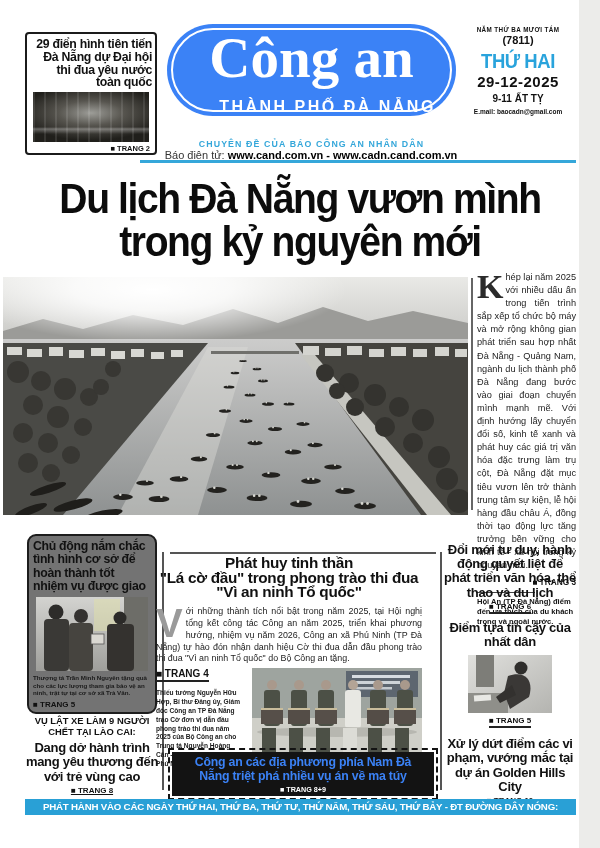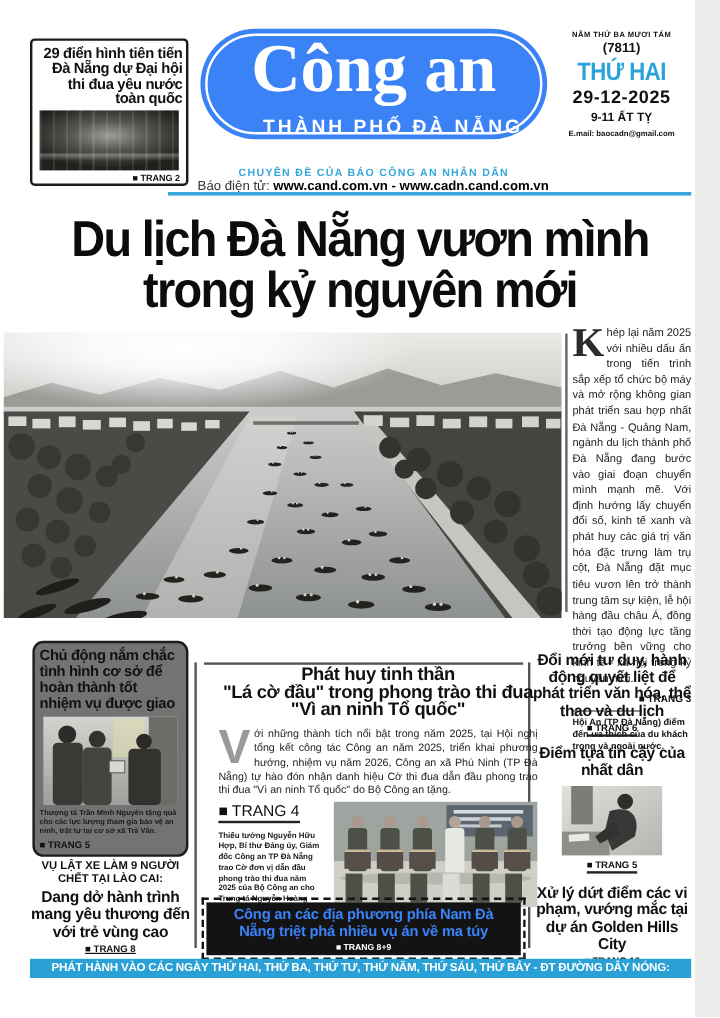--- a/index.html
+++ b/index.html
@@ -66,28 +66,28 @@
   .boxed-title{font-size:12.3px;font-weight:bold;line-height:13.3px;letter-spacing:-.3px;}
   .boxed-photo{width:112px;height:74px;margin:4px auto 3px;display:block;}
   .boxed-caption{font-size:6.2px;font-weight:bold;line-height:7.6px;color:#1a1a1a;}
   .boxed-ref{font-size:8px;font-weight:bold;margin-top:3px;}
   .accident{left:24px;top:716px;width:136px;text-align:center;}
   .accident-kicker{font-size:9.4px;font-weight:bold;line-height:10.8px;}
   .accident-title{font-size:13px;font-weight:bold;line-height:14.6px;margin-top:3px;letter-spacing:-.3px;}
   .accident-ref{font-size:8px;font-weight:bold;margin-top:2px;text-decoration:underline;}
 
   
-  .center-col{left:182px;top:556px;width:266px;}
+  .center-col{left:156px;top:556px;width:266px;}
   .center-heading{text-align:center;font-weight:bold;letter-spacing:-.3px;}
   .center-heading div{font-size:15.3px;line-height:14.6px;}
   .center-body{margin-top:6px;font-size:8.9px;line-height:11.9px;text-align:justify;color:#222;}
   .center-drop{float:left;font-size:40px;line-height:34px;font-weight:bold;color:#9a9a9a;padding-right:3px;}
   .center-split{display:flex;margin-top:3px;}
   .center-left{width:88px;}
-  .center-ref{font-size:13px;font-weight:normal;}
+  .center-ref{font-size:10px;font-weight:bold;}
   .center-caption{font-size:6.6px;font-weight:bold;line-height:8.8px;margin-top:7px;color:#1a1a1a;}
   .center-photo{width:170px;height:88px;margin-left:8px;}
   .ref-line{display:inline-block;border-bottom:2px solid #222;padding-bottom:1px;}
   .drug-box{left:172px;top:752px;width:262px;box-sizing:border-box;background:#131313;
             outline:2.5px dashed #131313;outline-offset:2.5px;padding:4px 8px 2px;text-align:center;}
   .drug-title{color:#3b82f6;font-size:12.3px;font-weight:bold;line-height:13.8px;letter-spacing:-.2px;}
   .drug-ref{color:#fff;font-size:7.2px;font-weight:bold;margin-top:1px;}
 
   
   .right-col{left:444px;top:543px;width:132px;text-align:center;}

